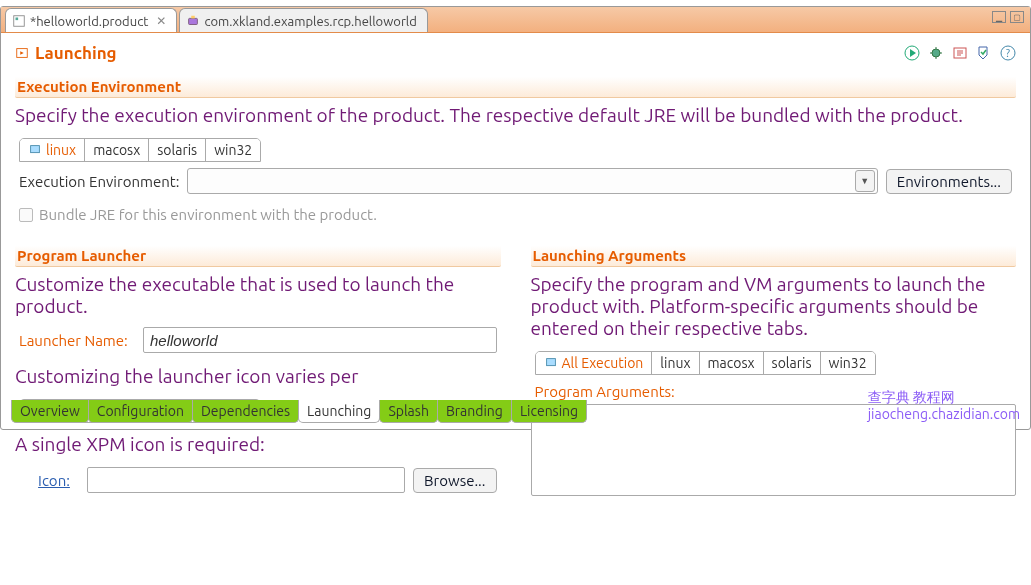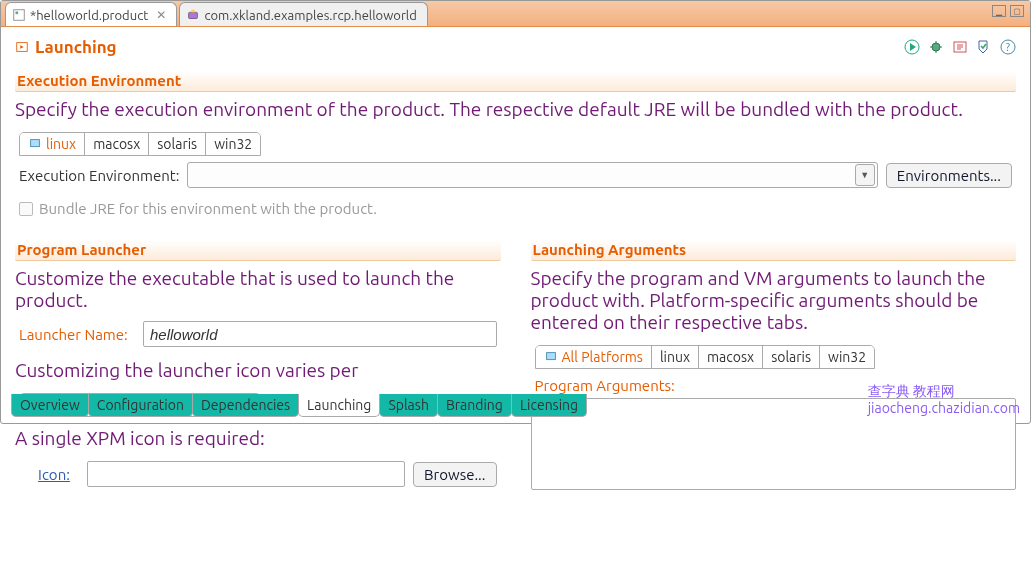--- a/index.html
+++ b/index.html
@@ -12,20 +12,21 @@
       height: 585px;
       overflow: hidden;
       position: relative;
     }
     .editor-area {
       border: 1px solid #999;
       border-radius: 3px;
       height: 424px;
       position: relative;
       background: #fff;
+      margin-top: 6px;
     }
     .top-tabs {
       display: flex;
       align-items: flex-end;
       background: linear-gradient(to bottom, #f6c9a6, #f3b07f);
       height: 26px;
       padding-left: 4px;
       position: relative;
       border-bottom: 1px solid #e38b4a;
     }
@@ -228,21 +229,21 @@
       bottom: 6px;
       left: 10px;
       display: flex;
     }
     .bottom-tab {
       padding: 3px 8px;
       font-size: 14px;
       border: 1px solid #aaa;
       border-radius: 0 0 5px 5px;
       border-top: none;
-      background: #14b8a6;
+      background: #84cc16;
       cursor: pointer;
       margin-right: -1px;
       color: #333;
     }
     .bottom-tab.active {
       background: #fff;
     }
     .watermark {
       position: absolute;
       bottom: 6px;
@@ -405,21 +406,21 @@
         <div class="section-block">
           <div class="section-title">Launching Arguments</div>
         </div>
         <div class="desc-text">Specify the program and VM arguments to launch the product with.  Platform-specific arguments should be entered on their respective tabs.</div>
 
         <div class="mini-tabs">
           <div class="mini-tab selected">
             <svg class="small-icon" viewBox="0 0 16 16">
                 <rect x="3" y="3" width="10" height="8" fill="#adf" stroke="#48a"></rect>
               </svg>
-            <span>All Platforms</span>
+            <span>All Execution</span>
           </div>
           <div class="mini-tab">
               <span>linux</span>
             </div>
           <div class="mini-tab">
               <span>macosx</span>
             </div>
           <div class="mini-tab">
               <span>solaris</span>
             </div>

